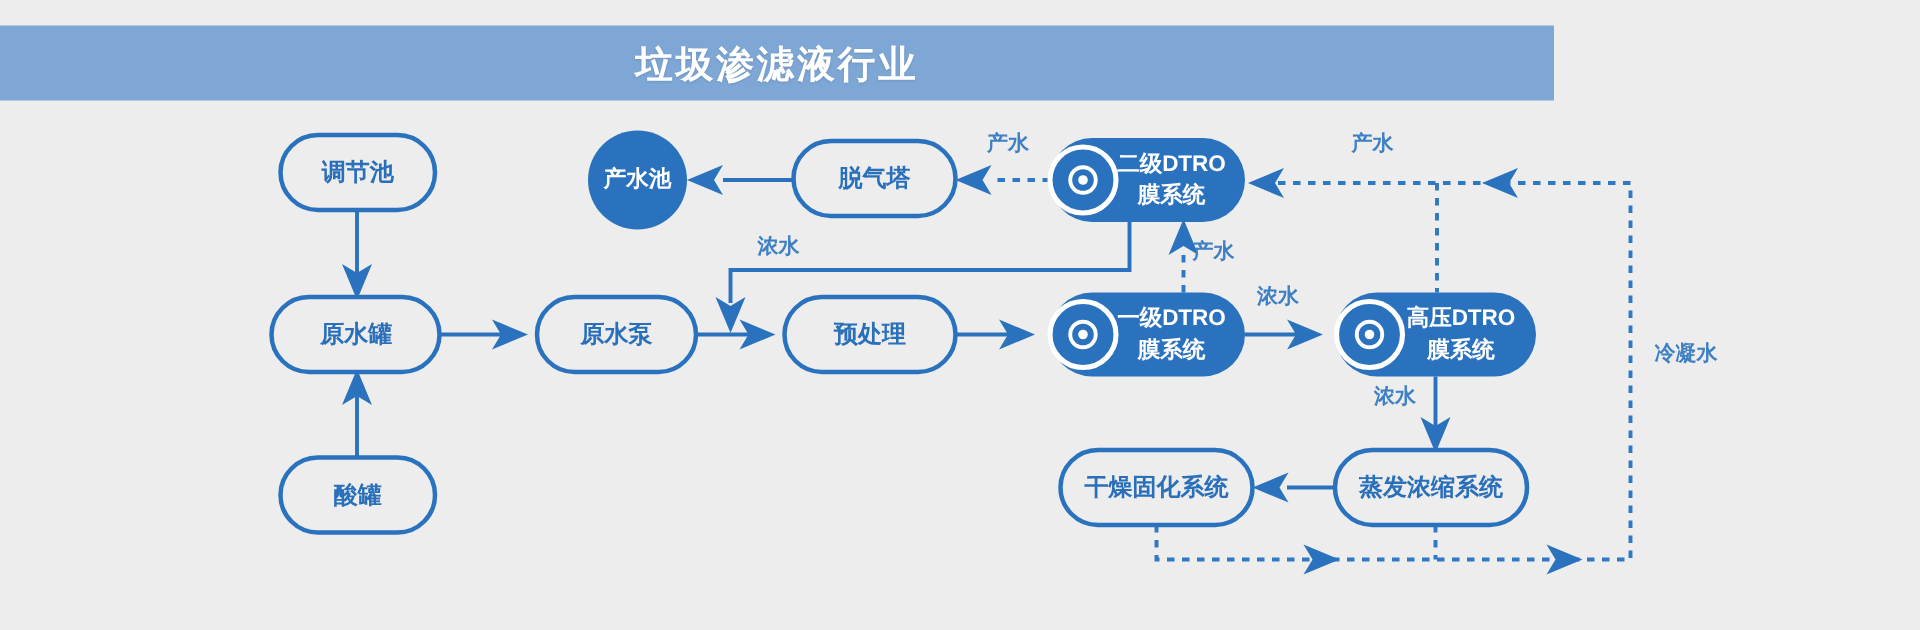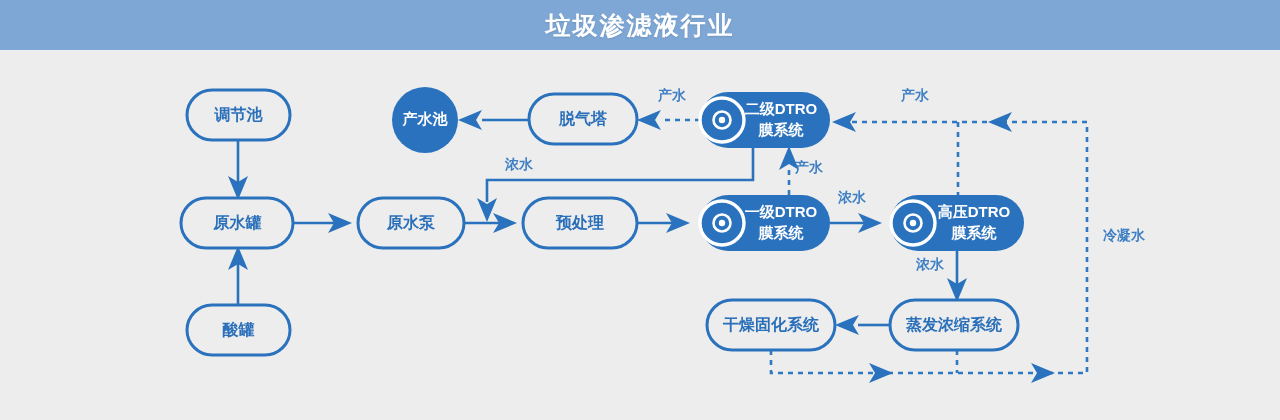--- a/index.html
+++ b/index.html
@@ -4,21 +4,21 @@
 <style>
   html,body{margin:0;padding:0;}
   body{
     width:1280px;height:420px;
     background:#ecedec;
     font-family:"Liberation Sans","DejaVu Sans",sans-serif;
     overflow:hidden;
   }
   #page{position:relative;width:1280px;height:420px;}
   #header{
-    position:absolute;left:0;top:0;width:1280px;height:50px;
+    position:absolute;left:0;top:17px;width:1036px;height:50px;
     background:#7ea7d6;
     display:flex;align-items:center;justify-content:center;
   }
   #header-title{
     color:#ffffff;font-size:25px;font-weight:bold;letter-spacing:2px;
     text-shadow:0 1px 2px rgba(0,0,0,.12);
   }
   #canvas{position:absolute;left:0;top:50px;width:1280px;height:370px;}
   svg{display:block;}
   .node-label{

